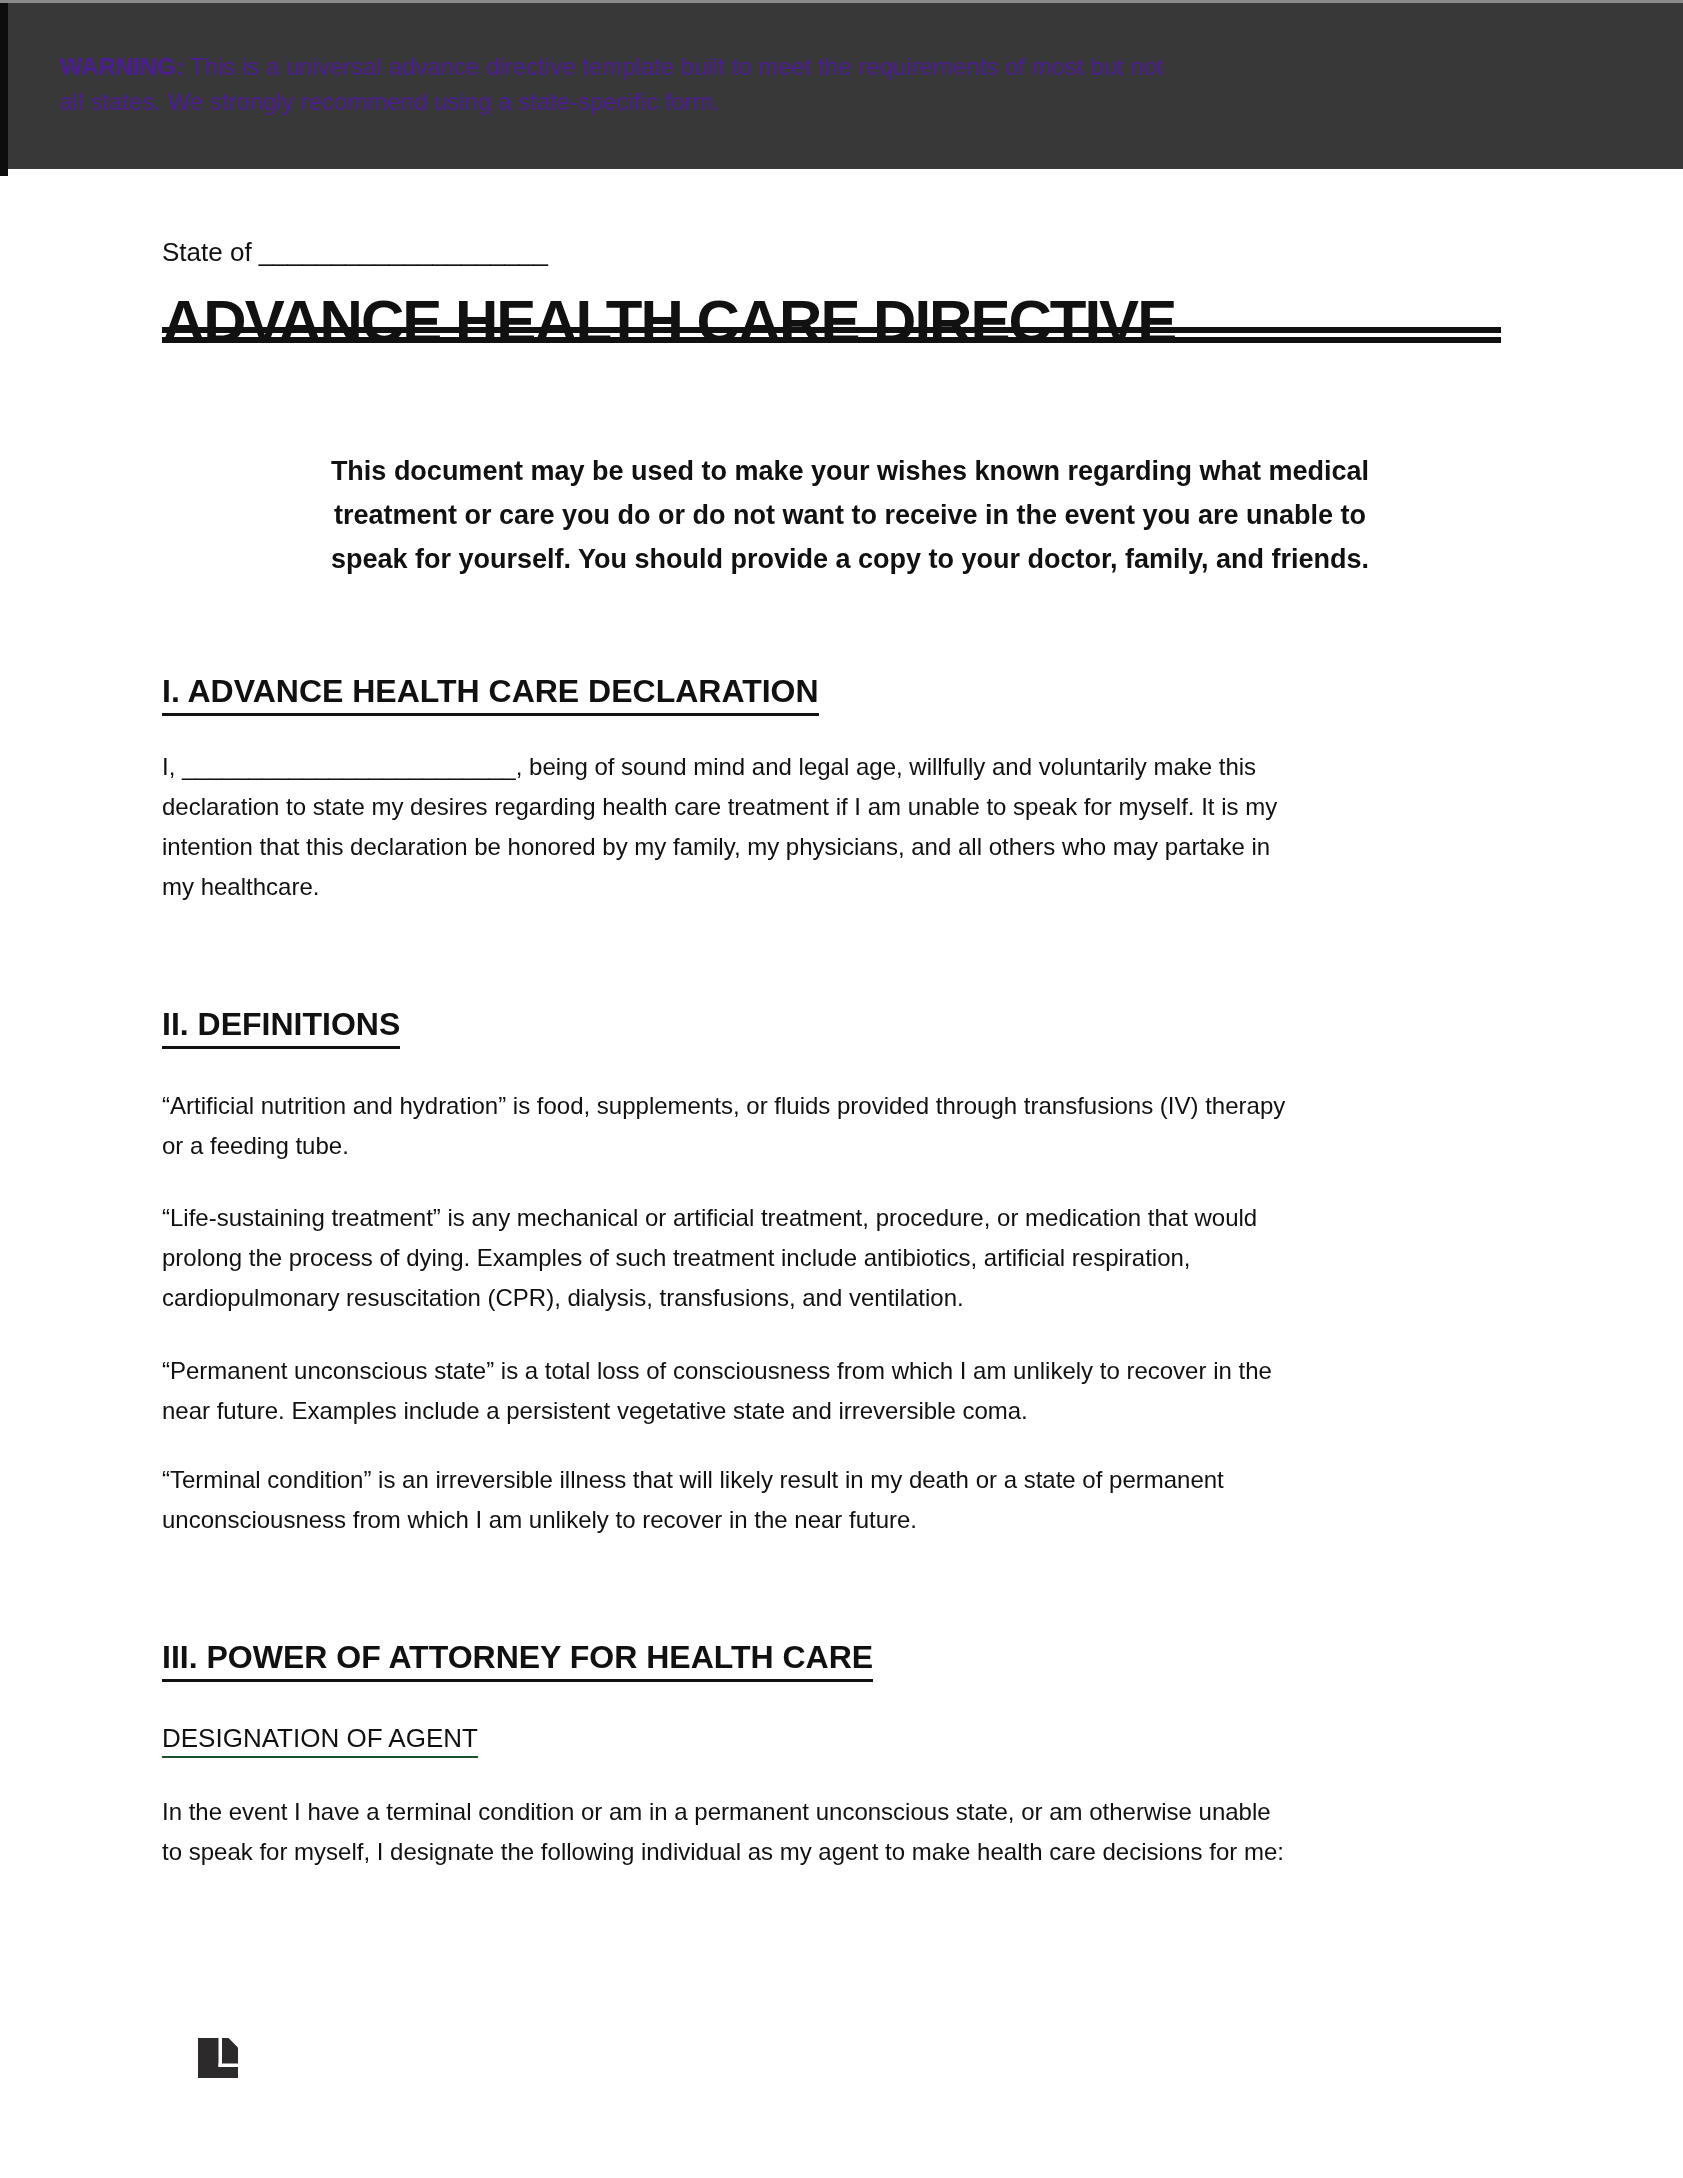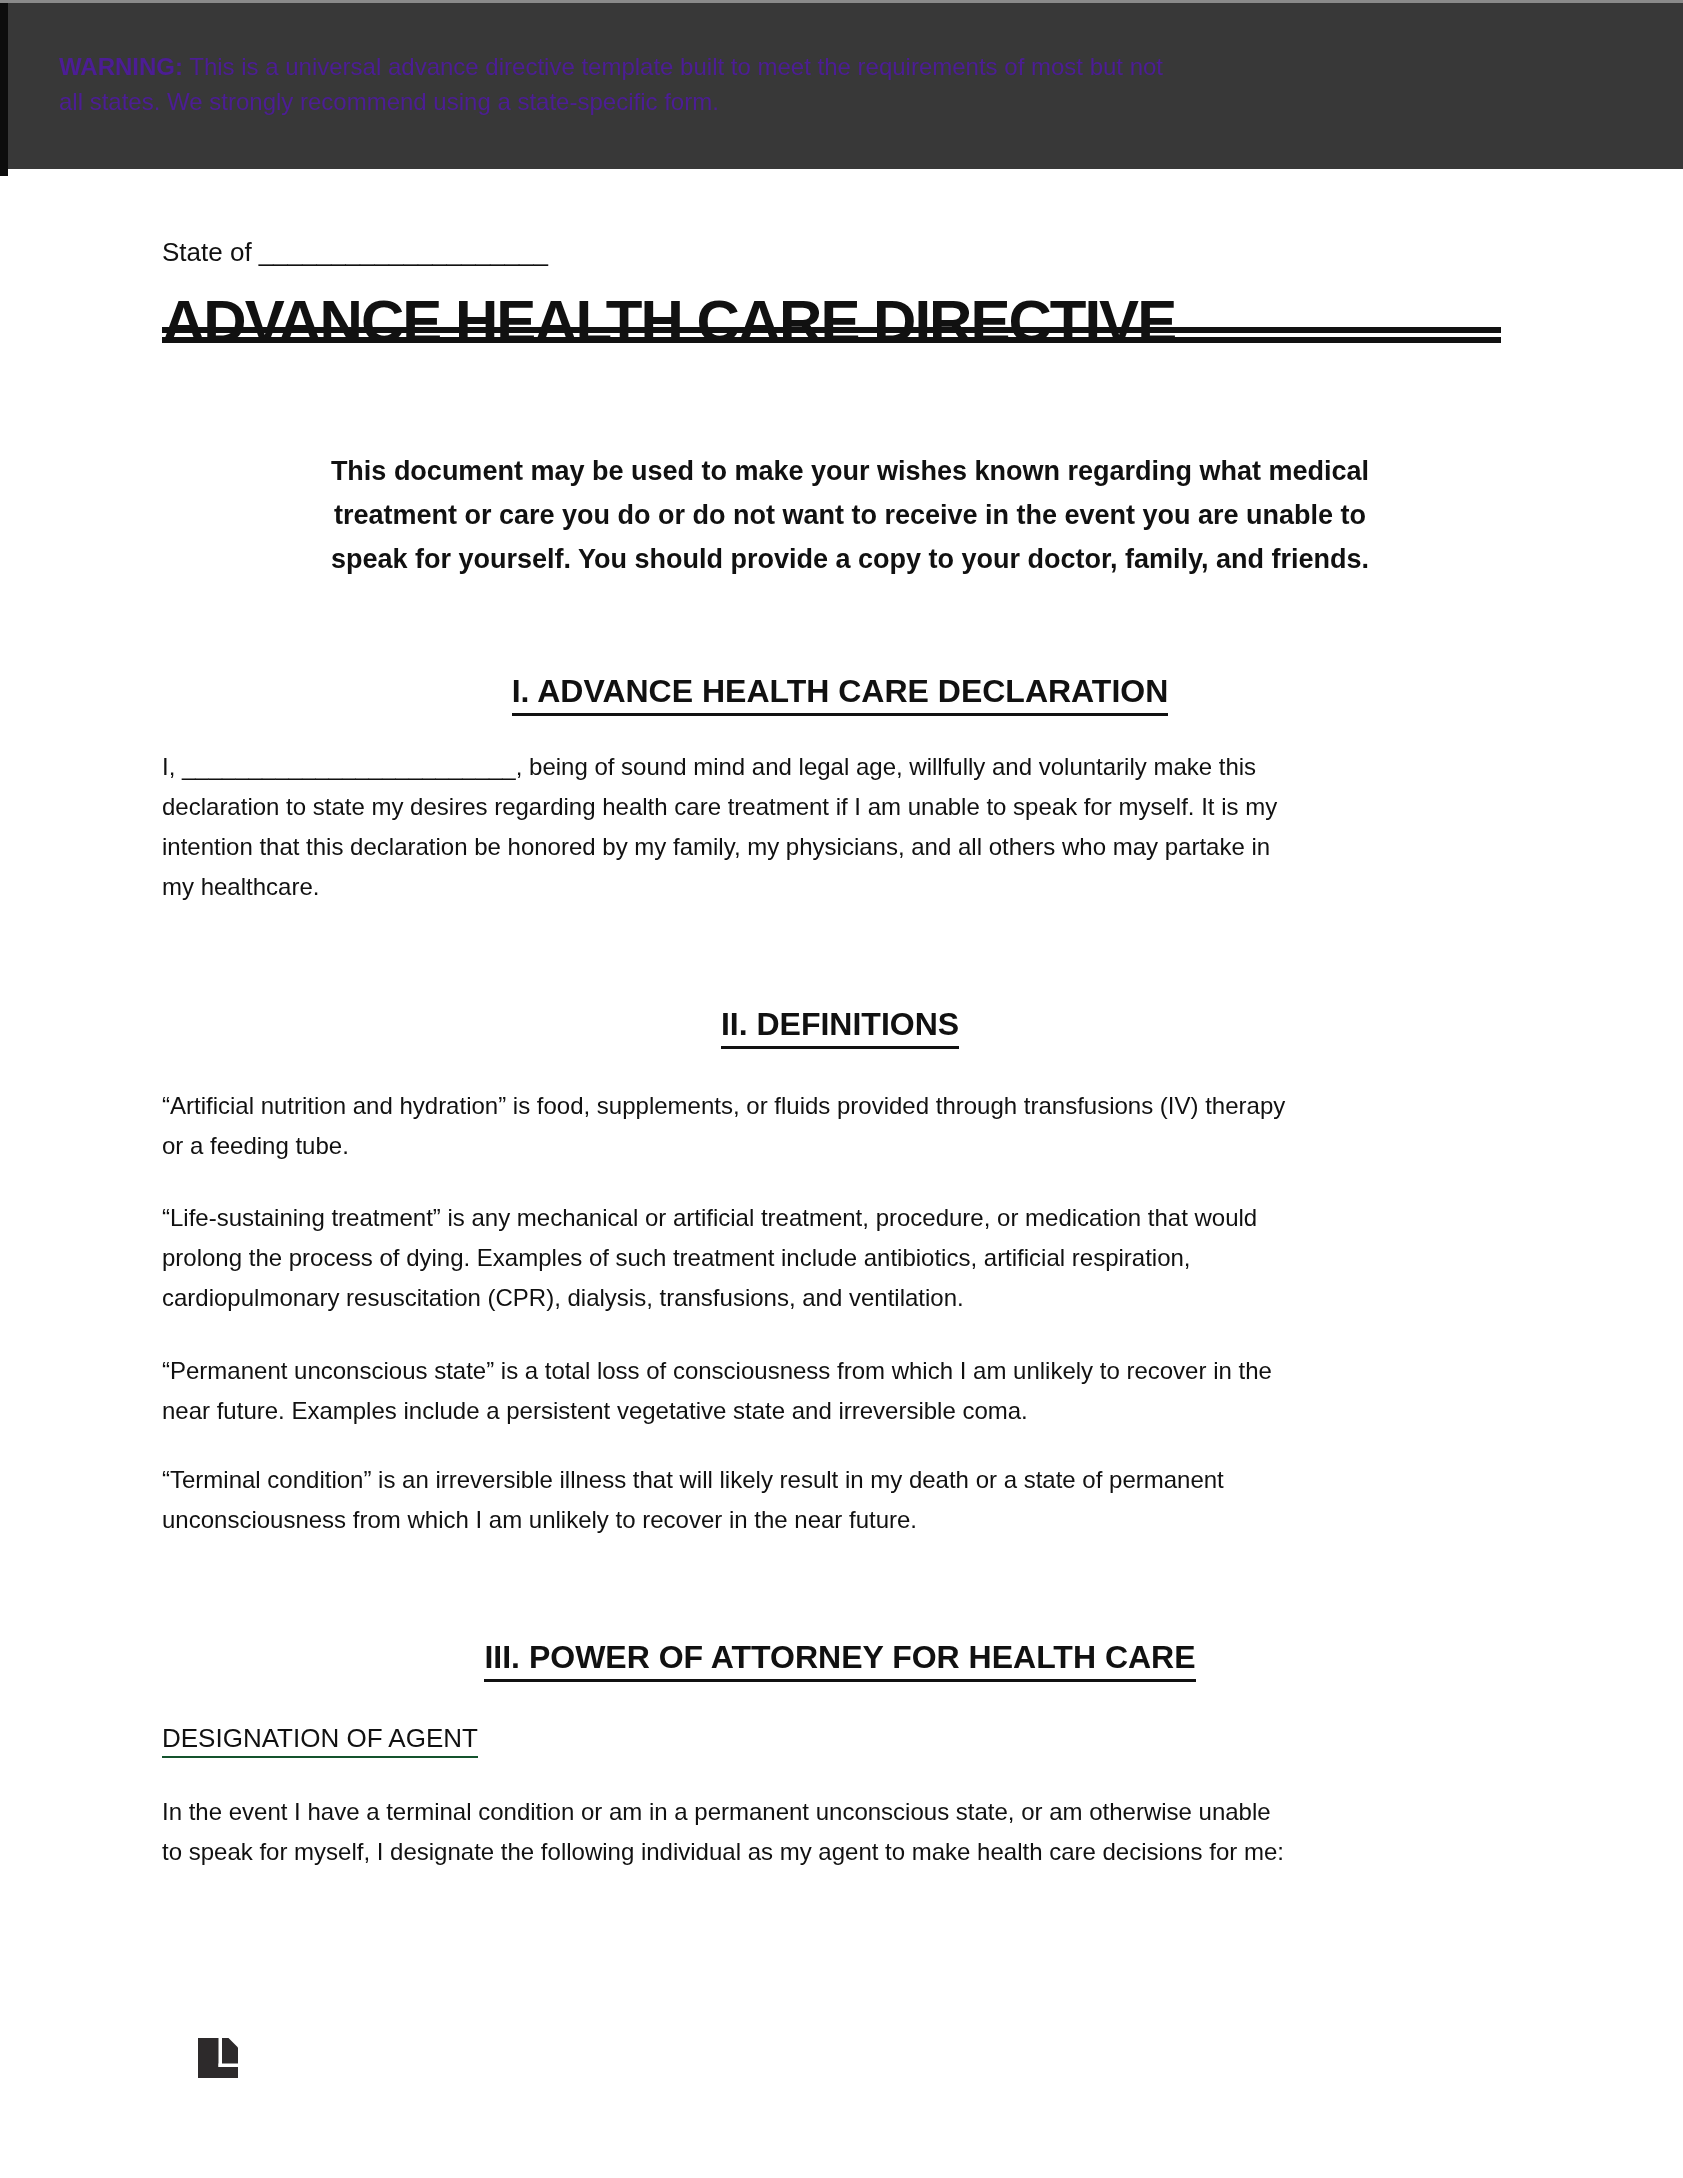--- a/index.html
+++ b/index.html
@@ -25,21 +25,21 @@
   }
   .title-rule{
     position:absolute;left:162px;top:327px;width:1339px;height:4px;
     border-top:6px solid #111111;border-bottom:6px solid #111111;
   }
   .intro{
     position:absolute;left:162px;top:449px;width:1376px;
     font-size:27px;line-height:44px;font-weight:bold;white-space:pre-line;text-align:center;
   }
   .section-heading{
-    position:absolute;left:162px;width:1356px;text-align:center;
+    position:absolute;left:162px;width:1356px;text-align:left;
     font-size:32px;font-weight:bold;
   }
   .section-heading span{display:inline-block;border-bottom:3px solid #111111;padding-bottom:3px;}
   .para{
     position:absolute;left:162px;width:1381px;
     font-size:24px;line-height:40px;white-space:pre-line;
   }
   .sub-heading{position:absolute;left:162px;font-size:26px;}
   .sub-heading span{display:inline-block;border-bottom:2px solid #14532d;padding-bottom:2px;}
   .logo{position:absolute;left:198px;top:2038px;width:40px;height:40px;}

